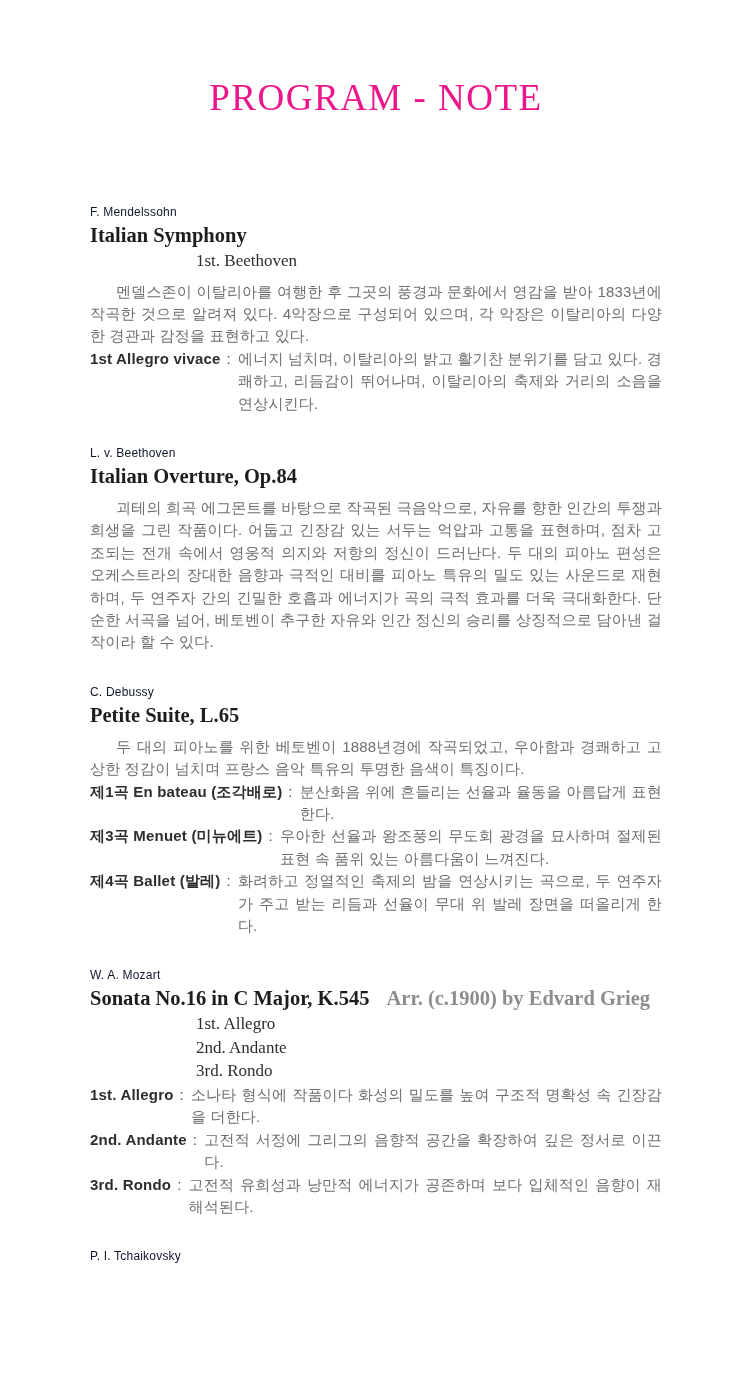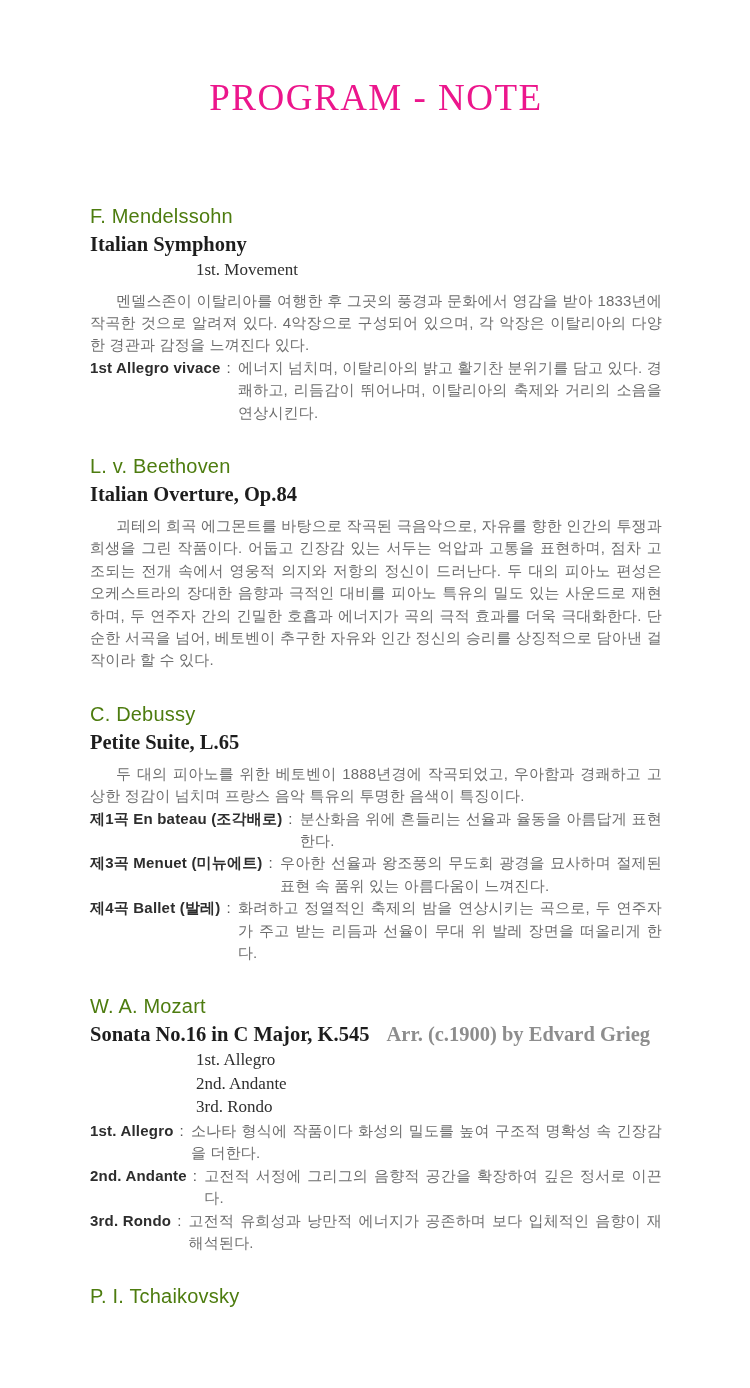--- a/index.html
+++ b/index.html
@@ -23,22 +23,22 @@
     font-size: 37px;
     letter-spacing: 1.5px;
     color: #EC168C;
     text-align: center;
     margin: 0 0 86px 0;
   }
   section.work {
     margin-bottom: 31px;
   }
   .composer {
-    font-size: 20px;
-    color: #4d7c0f;
+    font-size: 12px;
+    color: #0f172a;
     letter-spacing: 0.2px;
     margin-bottom: 5px;
   }
   .work-title {
     font-family: "Liberation Serif", serif;
     font-weight: 700;
     font-size: 20.5px;
     color: #1d1d1d;
     margin-bottom: 3px;
   }
@@ -90,22 +90,22 @@
 
 <div class="page">
 
   <h1 class="page-title">PROGRAM - NOTE</h1>
 
   <section class="work">
     <div class="composer">F. Mendelssohn</div>
     <div class="work-title">
       <span>Italian Symphony</span>
     </div>
-    <div class="movement-list">1st. Movement</div>
-    <p class="body-para">멘델스존이 이탈리아를 여행한 후 그곳의 풍경과 문화에서 영감을 받아 1833년에 작곡한 것으로 알려져 있다. 4악장으로 구성되어 있으며, 각 악장은 이탈리아의 다양한 경관과 감정을 느껴진다 있다.</p>
+    <div class="movement-list">1st. Beethoven</div>
+    <p class="body-para">멘델스존이 이탈리아를 여행한 후 그곳의 풍경과 문화에서 영감을 받아 1833년에 작곡한 것으로 알려져 있다. 4악장으로 구성되어 있으며, 각 악장은 이탈리아의 다양한 경관과 감정을 표현하고 있다.</p>
     <div class="item-row">
       <span class="item-label">1st Allegro vivace</span>
       <span class="item-colon">:</span>
       <span class="item-text">에너지 넘치며, 이탈리아의 밝고 활기찬 분위기를 담고 있다. 경쾌하고, 리듬감이 뛰어나며, 이탈리아의 축제와 거리의 소음을 연상시킨다.</span>
     </div>
   </section>
 
   <section class="work">
     <div class="composer">L. v. Beethoven</div>
     <div class="work-title">

